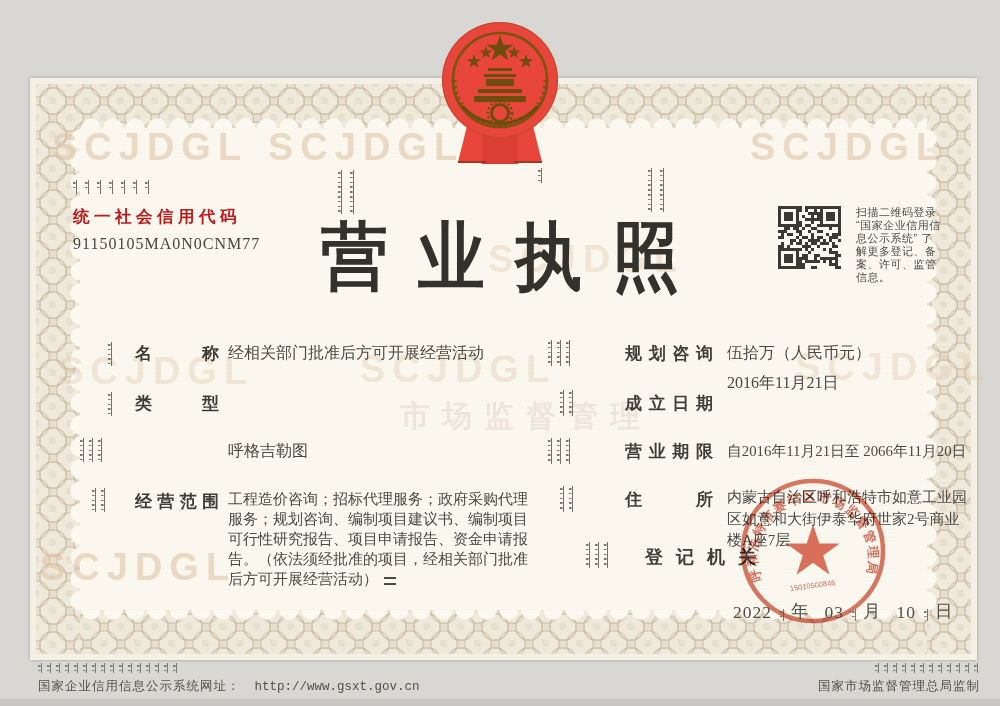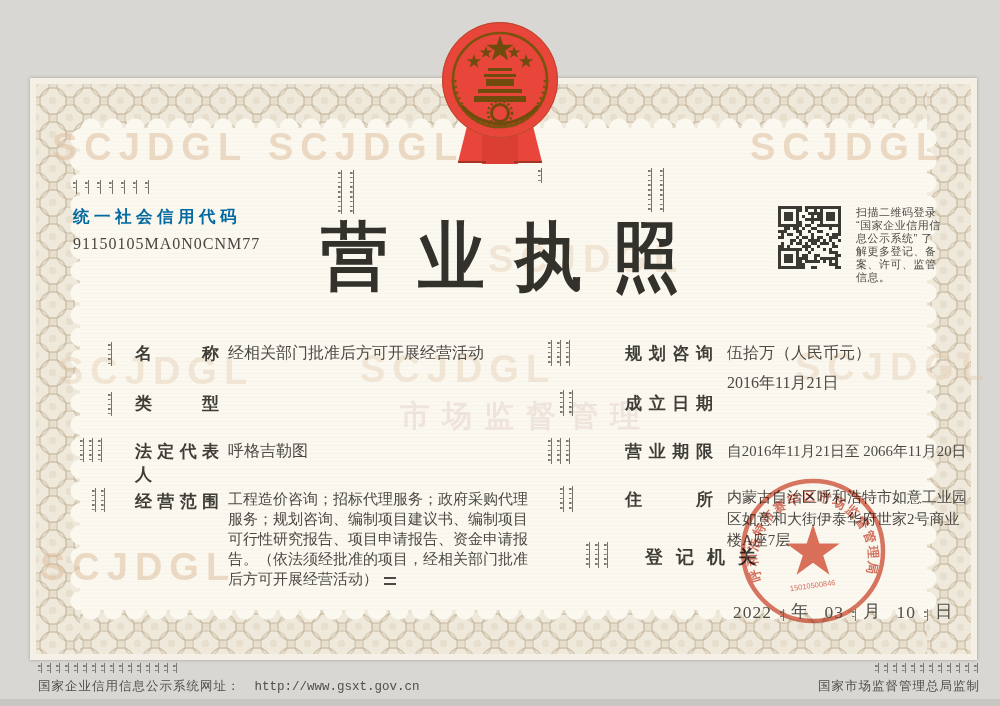--- a/index.html
+++ b/index.html
@@ -39,21 +39,21 @@
   
   .mgrow{position:absolute;display:inline-flex;gap:6px;align-items:flex-start;z-index:3;--h:24px;opacity:.85;}
   .mgrow .mg{display:inline-block;width:6px;height:var(--h);
       background:
         linear-gradient(#5d5b53,#5d5b53) 2.6px 0/1.4px 100% no-repeat,
         repeating-linear-gradient(180deg,rgba(93,91,83,.95) 0 1.6px,rgba(0,0,0,0) 1.6px 4.8px) 0 2px/2.6px calc(100% - 4px) no-repeat;}
   .mgrow.tight{gap:3px;}
 
   
   .credit-label{position:absolute;left:73px;top:206px;z-index:3;font-weight:700;font-size:16.5px;
-                letter-spacing:4.5px;color:#0369a1;}
+                letter-spacing:4.5px;color:#b91c1c;}
   .credit-code{position:absolute;left:73px;top:235px;z-index:3;font-family:"Liberation Serif","DejaVu Serif",serif;
                font-size:16px;letter-spacing:1px;color:#47453f;}
   .title{position:absolute;left:0;width:100%;top:220px;z-index:3;text-align:center;font-weight:700;
          font-size:74px;line-height:1;color:#33312b;letter-spacing:34px;padding-left:34px;box-sizing:border-box;
          transform:scaleX(.9);}
 
   
   .qr{position:absolute;left:778px;top:206px;width:63px;height:63px;z-index:3;display:flex;flex-wrap:wrap;
       background:#fbf8f0;outline:3px solid #fbf8f0;}
   .qr span{width:3px;height:3px;}
@@ -629,21 +629,20 @@
   <span class="mgrow" style="left:108px;top:392px;--h:24px">
       <span class="mg"></span>
     </span>
   <span class="lbl L" style="top:392px">类型</span>
 
   <span class="mgrow tight" style="left:80px;top:438px;--h:24px">
       <span class="mg"></span>
       <span class="mg"></span>
       <span class="mg"></span>
     </span>
-  <span class="lbl L" style="top:440px">法定代表人</span>
   <span class="val L" style="top:441px">呼格吉勒图</span>
 
   <span class="mgrow tight" style="left:92px;top:488px;--h:24px">
       <span class="mg"></span>
       <span class="mg"></span>
     </span>
   <span class="lbl L" style="top:490px">经营范围</span>
   <span class="val L scope" style="top:489px"><span>工程造价咨询；招标代理服务；政府采购代理服务；规划咨询、编制项目建议书、编制项目可行性研究报告、项目申请报告、资金申请报告。（依法须经批准的项目，经相关部门批准后方可开展经营活动）</span><span class="endbars"></span></span>
 
   <span class="mgrow tight" style="left:548px;top:340px;--h:26px">

